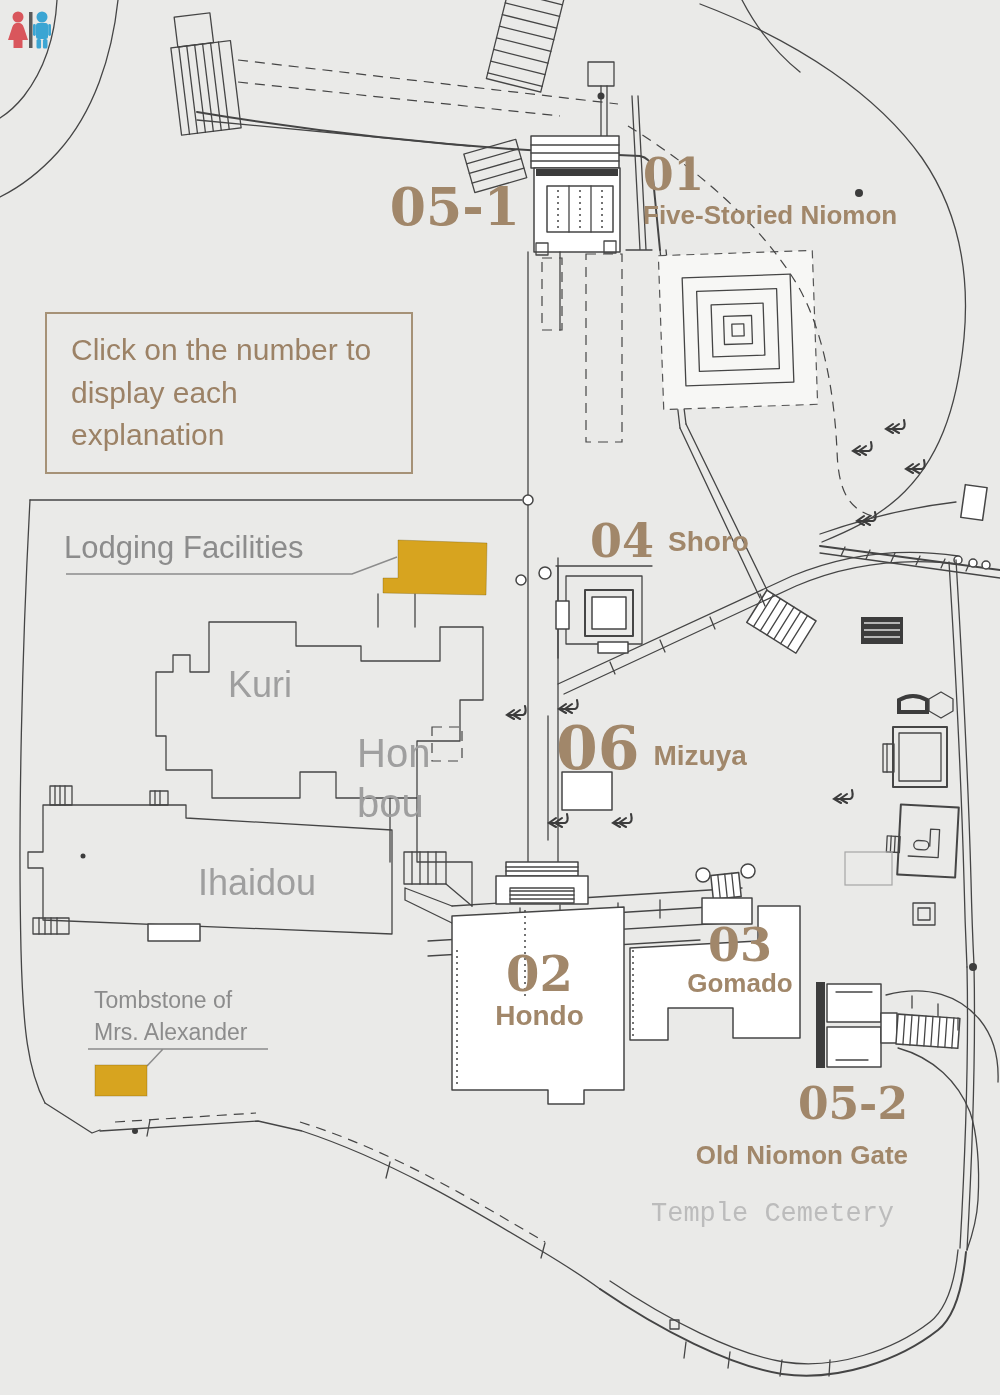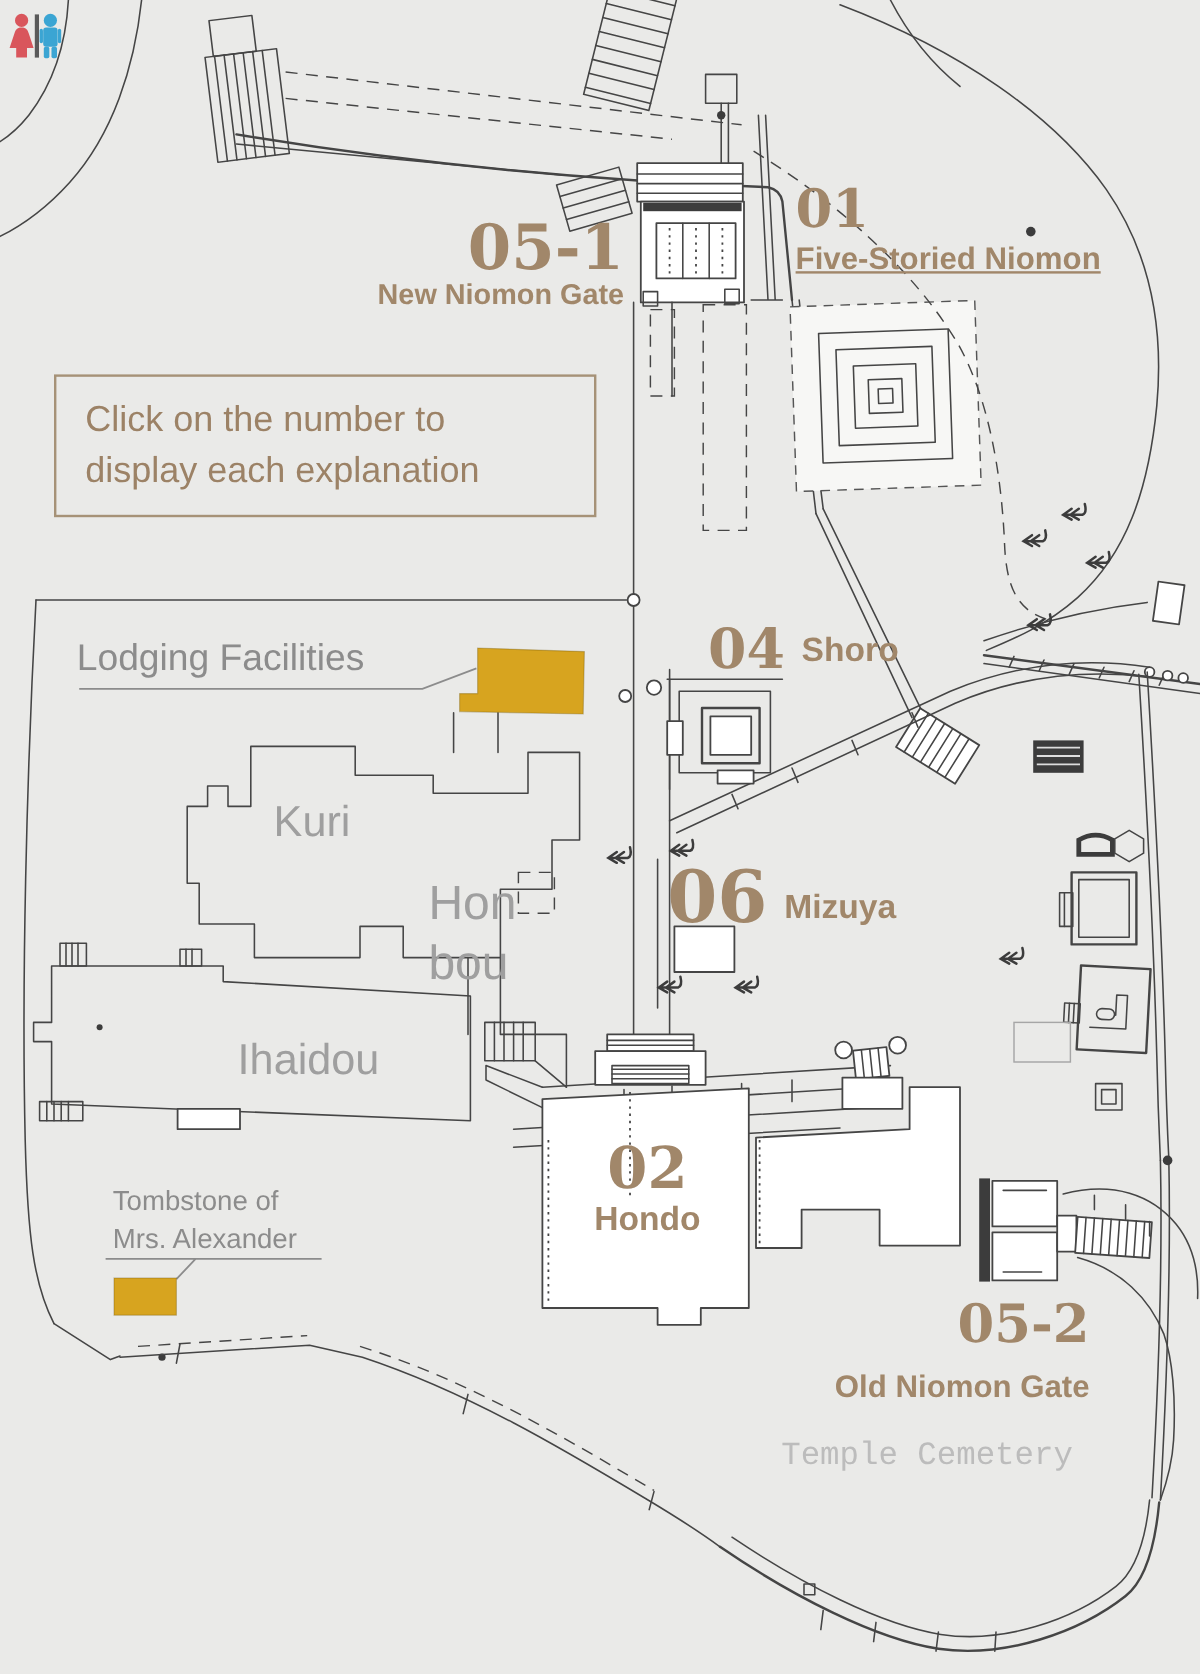--- a/index.html
+++ b/index.html
@@ -291,50 +291,53 @@
         <circle cx="42" cy="17" r="5.5"></circle>
         <rect x="36" y="23" width="12" height="16" rx="2.5"></rect>
         <rect x="33" y="24" width="2.8" height="12" rx="1.4"></rect>
         <rect x="48.2" y="24" width="2.8" height="12" rx="1.4"></rect>
         <rect x="36.5" y="39" width="4.6" height="9.5" rx="1.5"></rect>
         <rect x="42.9" y="39" width="4.6" height="9.5" rx="1.5"></rect>
       </g>
     </g>
   </svg>
 
-  <div class="overlay instruction" style="left:45px;top:312px;width:452px;">
+  <div class="overlay instruction" style="left:45px;top:312px;width:368px;">
     <div>Click on the number to</div>
     <div>display each explanation</div>
   </div>
 
   <div class="overlay marker m-col-right" style="left:250px;top:180px;width:270px;">
     <span class="marker-num" style="font-size:52px;margin-left:10px;">05-1</span>
-    <div class="marker-name" style="font-size:24px;">New Niomon Gate</div>
-  </div>
-
-  <div class="overlay marker" style="left:663px;top:153px;text-decoration:underline;">
+  </div>
+
+  <div class="overlay marker" style="left:643px;top:153px;">
     <span class="marker-num" style="font-size:44px;">01</span>
     <div class="marker-name" style="font-size:26px;margin-top:3px;">Five-Storied Niomon</div>
   </div>
 
   <div class="overlay marker m-row" style="left:574px;top:518px;margin-left:16px;">
     <span class="marker-num" style="font-size:46px;">04</span>
     <span class="marker-name" style="font-size:28px;">Shoro</span>
   </div>
 
   <div class="overlay marker m-row" style="left:556px;top:718px;">
     <span class="marker-num" style="font-size:60px;">06</span>
     <span class="marker-name" style="font-size:28px;">Mizuya</span>
   </div>
 
   <div class="overlay marker m-col-center" style="left:452px;top:950px;width:175px;">
     <span class="marker-num" style="font-size:48px;">02</span>
     <div class="marker-name" style="font-size:28px;margin-top:2px;">Hondo</div>
   </div>
 
+  <div class="overlay marker m-col-center" style="left:660px;top:922px;width:160px;">
+    <span class="marker-num" style="font-size:46px;">03</span>
+    <div class="marker-name" style="font-size:26px;">Gomado</div>
+  </div>
 
   <div class="overlay marker m-col-right" style="left:620px;top:1082px;width:288px;">
     <span class="marker-num" style="font-size:44px;">05-2</span>
     <div class="marker-name" style="font-size:26px;margin-top:14px;">Old Niomon Gate</div>
   </div>
 
   <div class="overlay area-label" style="left:228px;top:662px;font-size:36px;">Kuri</div>
 
   <div class="overlay area-label" style="left:357px;top:728px;font-size:40px;">
     <div>Hon</div>

